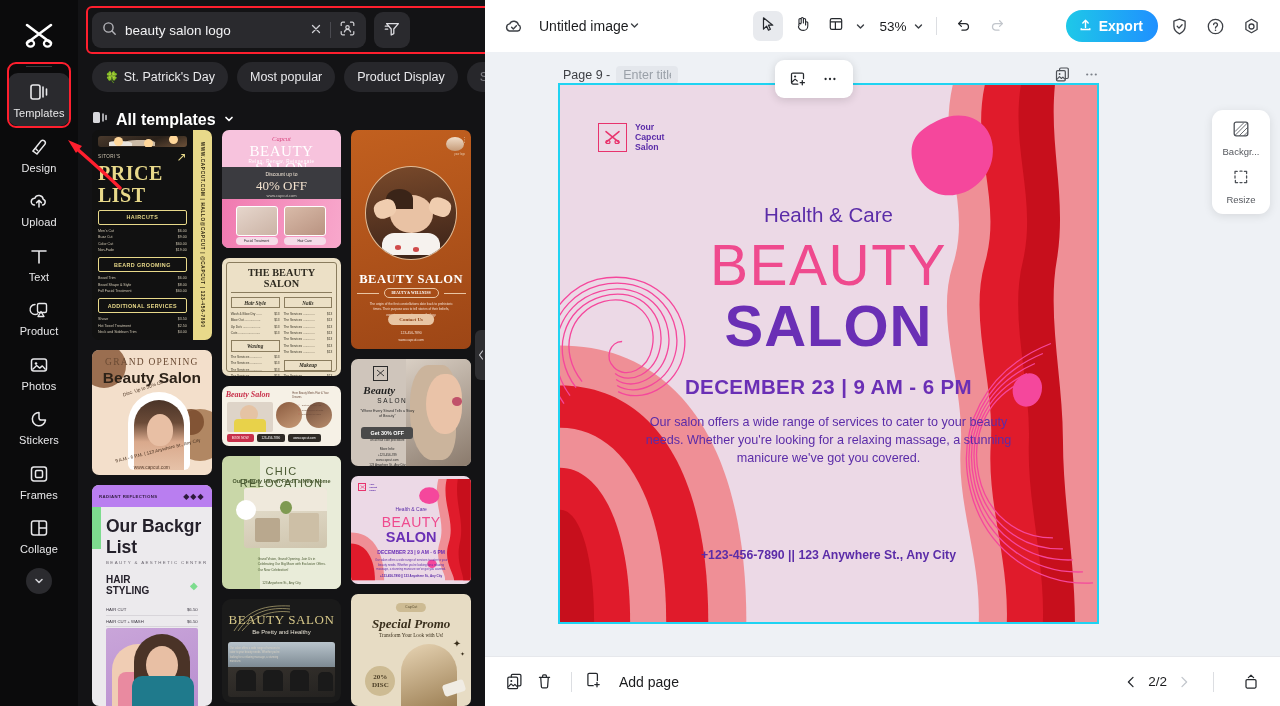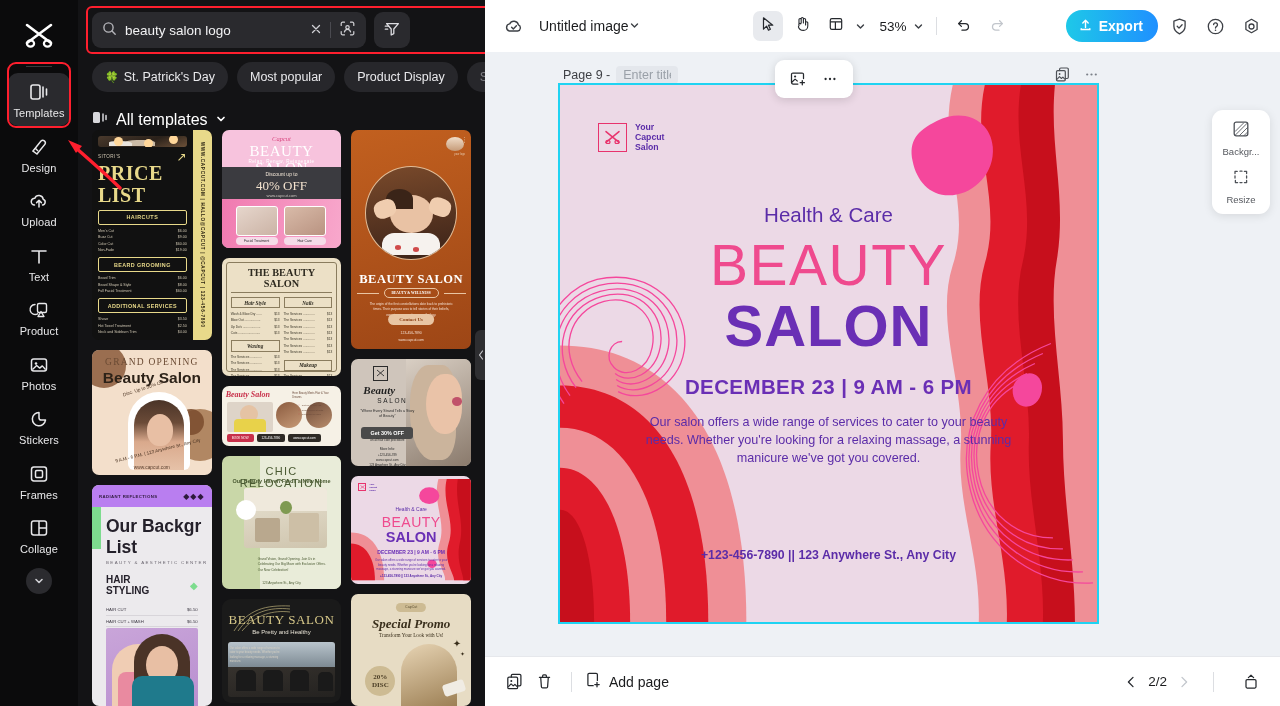--- a/index.html
+++ b/index.html
@@ -66,21 +66,21 @@
 
   .chips { display: flex; gap: 9px; padding: 14px 14px 0 14px; overflow: hidden; }
   .chip {
     height: 30px; border-radius: 15px; background: #27272b; color: #e9e9ec;
     font-size: 12.5px; display: flex; align-items: center; gap: 5px;
     padding: 0 13px; white-space: nowrap; cursor: pointer;
   }
 
   .alltpl {
     display: flex; align-items: center; gap: 7px; padding: 18px 14px 10px 14px;
-    color: #fff; font-size: 16px; font-weight: normal; cursor: pointer;
+    color: #fff; font-size: 16px; font-weight: bold; cursor: pointer;
   }
 
   .grid {
     position: absolute; left: 0; right: 0; top: 130px; bottom: 0;
     padding: 0 14px; display: flex; gap: 10px; overflow: hidden;
   }
   .col { flex: 1; display: flex; flex-direction: column; gap: 10px; }
   .tcard { border-radius: 7px; overflow: hidden; position: relative; cursor: pointer; }
 
   .panel-handle {
@@ -155,21 +155,21 @@
   .dz-desc { position: absolute; left: 70px; right: 70px; top: 328px; text-align: center;
     font-size: 12.6px; line-height: 18px; color: #5b2ca8; z-index: 4; }
   .dz-contact { position: absolute; left: 0; right: 0; top: 463px; text-align: center;
     font-size: 12.3px; font-weight: bold; color: #5b2ca8; z-index: 4; }
 
   .bottombar {
     height: 50px; background: #fff; display: flex; align-items: center;
     padding: 0 14px; flex: 0 0 50px; border-top: 1px solid #e6e8ec;
   }
   .bb-sep { width: 1px; height: 20px; background: #dcdee2; margin: 0 12px; }
-  .addpage { display: flex; align-items: center; gap: 7px; font-size: 14px; color: #1b1c1e; cursor: pointer; }
+  .addpage { display: flex; align-items: center; gap: 17px; font-size: 14px; color: #1b1c1e; cursor: pointer; }
   .bb-right { margin-left: auto; display: flex; align-items: center; gap: 10px; }
   .pager { font-size: 13.5px; color: #1b1c1e; }
 
   .right-dock {
     position: absolute; right: 10px; top: 58px; width: 58px;
     background: #fff; border-radius: 11px; box-shadow: 0 2px 10px rgba(0,0,0,.10);
     padding: 9px 0; display: flex; flex-direction: column; align-items: center; gap: 10px; z-index: 7;
   }
   .dock-item { display: flex; flex-direction: column; align-items: center; gap: 3px; cursor: pointer; width: 54px; }
   .dock-item .dl { font-size: 9.5px; color: #55585e; text-align:center; }

